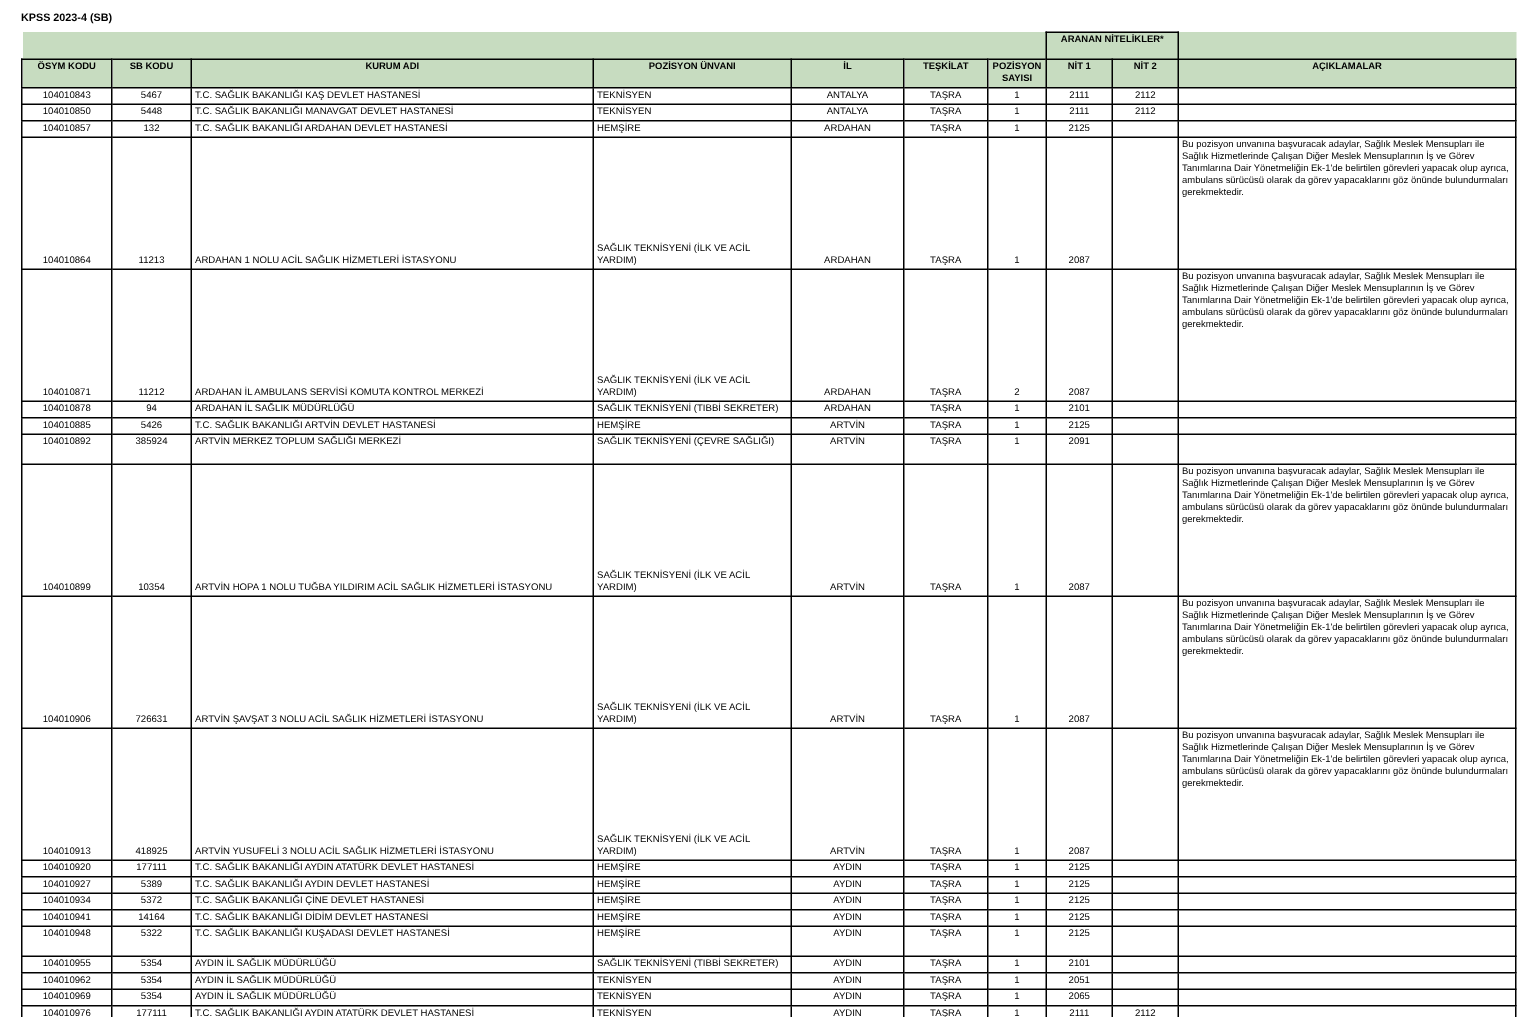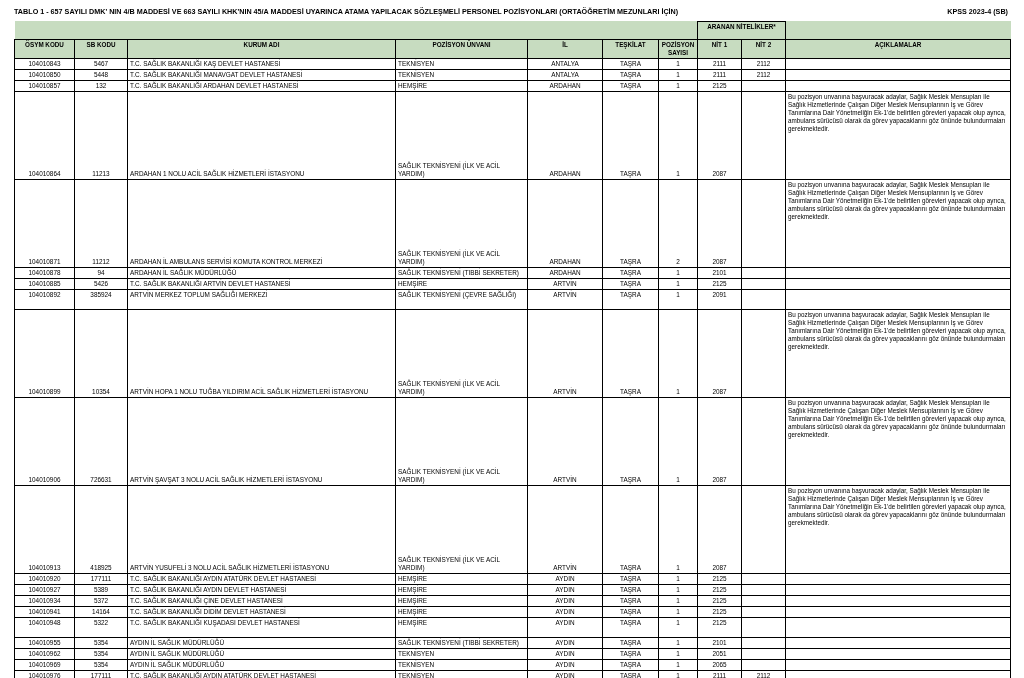--- a/index.html
+++ b/index.html
@@ -82,21 +82,20 @@
     vertical-align: top;
     padding-top: 2px;
   }
 </style>
 </head>
 <body>
 
 <div class="page">
 
   <div class="topbar">
-    <div class="doc-title">TABLO 1 - 657 SAYILI DMK' NIN 4/B MADDESİ VE 663 SAYILI KHK'NIN 45/A MADDESİ UYARINCA ATAMA YAPILACAK SÖZLEŞMELİ PERSONEL POZİSYONLARI (ORTAÖĞRETİM MEZUNLARI İÇİN)</div>
     <div class="doc-code">KPSS 2023-4 (SB)</div>
   </div>
 
   <table class="grid">
     <colgroup>
       <col style="width:60px">
       <col style="width:53px">
       <col style="width:268px">
       <col style="width:132px">
       <col style="width:75px">

